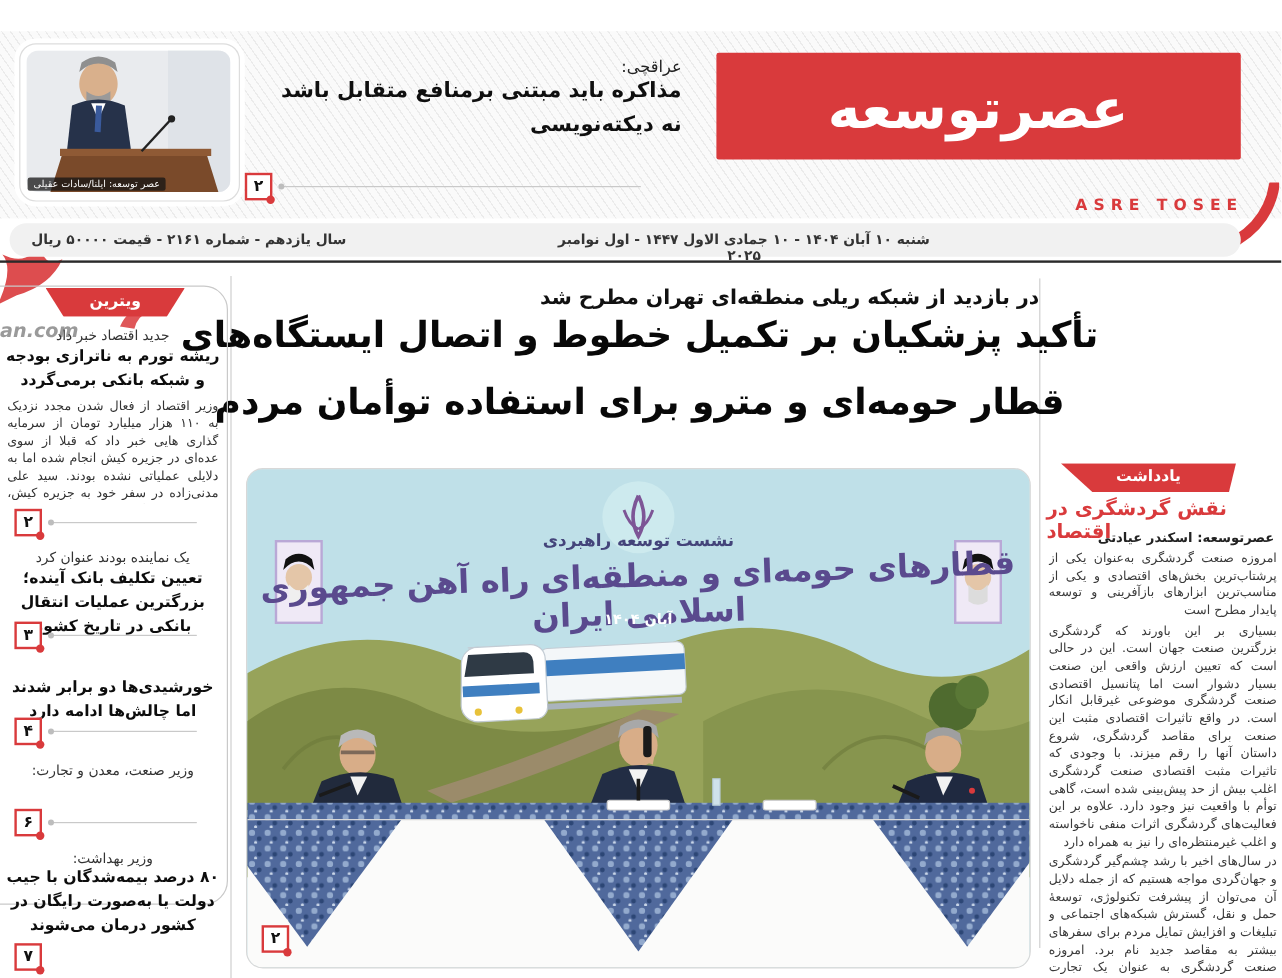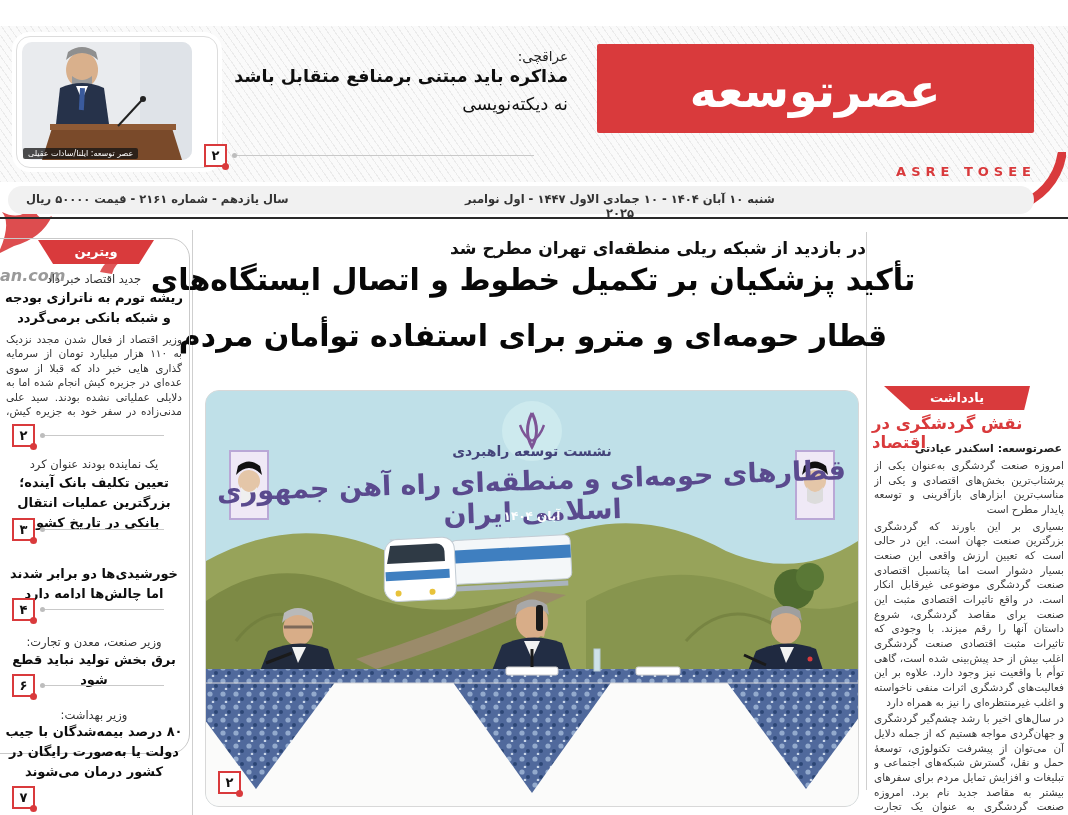--- a/index.html
+++ b/index.html
@@ -4,28 +4,28 @@
 <style>
   html,body{margin:0;padding:0;background:#fff;}
   #page{position:relative;width:1068px;height:815px;background:#fff;overflow:hidden;
         font-family:"DejaVu Sans",sans-serif;}
   .abs{position:absolute;}
   .rtl{direction:rtl;unicode-bidi:plaintext;}
   
   #hatch{left:0;top:26px;width:1068px;height:156px;
     background:repeating-linear-gradient(55deg,#ebebeb 0 1px,#fafafa 1px 6px);}
   #top-card{left:16px;top:36px;width:182px;height:130px;background:#fff;border:1px solid #ddd;
-    border-radius:14px;box-shadow:0 0 0 4px #fff;padding-left:18px;}
+    border-radius:14px;box-shadow:0 0 0 4px #fff;}
   #top-card svg{position:absolute;left:5px;top:5px;border-radius:10px;}
   #top-credit{left:6px;bottom:8px;background:rgba(20,20,20,.75);color:#fff;font-size:8px;
     padding:1px 5px;border-radius:2px;}
   #top-kicker{left:200px;top:48px;width:368px;text-align:right;font-size:13.5px;color:#222;}
   #top-title1{left:200px;top:66px;width:368px;text-align:right;font-size:17.5px;font-weight:bold;
     color:#0f0f0f;white-space:nowrap;}
-  #top-title2{left:200px;top:94px;width:368px;text-align:right;font-size:17.5px;font-weight:normal;
+  #top-title2{left:200px;top:94px;width:368px;text-align:right;font-size:17.5px;font-weight:bold;
     color:#0f0f0f;white-space:nowrap;}
   
   #logo-box{left:597px;top:44px;width:437px;height:89px;background:#d93a3c;border-radius:2px;}
   #logo-box svg{width:100%;height:100%;}
   #logo-tail{left:1008px;top:152px;width:58px;height:60px;}
   #logo-latin{left:860px;top:164px;width:176px;text-align:right;color:#d93a3c;font-weight:bold;
     font-size:13px;letter-spacing:5px;}
   
   #wm-squiggle{left:-6px;top:194px;width:70px;height:72px;}
   #wm-text{left:0px;top:266px;font-size:16px;font-weight:bold;font-style:italic;color:#9a9a9a;}
@@ -244,21 +244,20 @@
     <span class="bline"></span>
   </div>
 
   <div class="abs rtl v-title" style="top:564px;">خورشیدی‌ها دو برابر شدند اما چالش‌ها ادامه دارد</div>
   <div class="abs pb" style="left:12px;top:598px;width:152px;">
     <span class="bx">۴</span>
     <span class="bline"></span>
   </div>
 
   <div class="abs rtl v-kicker" style="top:635px;">وزیر صنعت، معدن و تجارت:</div>
-  <div class="abs rtl v-title" style="top:650px;">برق بخش تولید نباید قطع شود</div>
   <div class="abs pb" style="left:12px;top:674px;width:152px;">
     <span class="bx">۶</span>
     <span class="bline"></span>
   </div>
 
   <div class="abs rtl v-kicker" style="top:708px;">وزیر بهداشت:</div>
   <div class="abs rtl v-title" style="top:722px;">۸۰ درصد بیمه‌شدگان با جیب دولت یا به‌صورت رایگان در کشور درمان می‌شوند</div>
   <div class="abs pb" style="left:12px;top:786px;width:60px;">
     <span class="bx">۷</span>
   </div>

